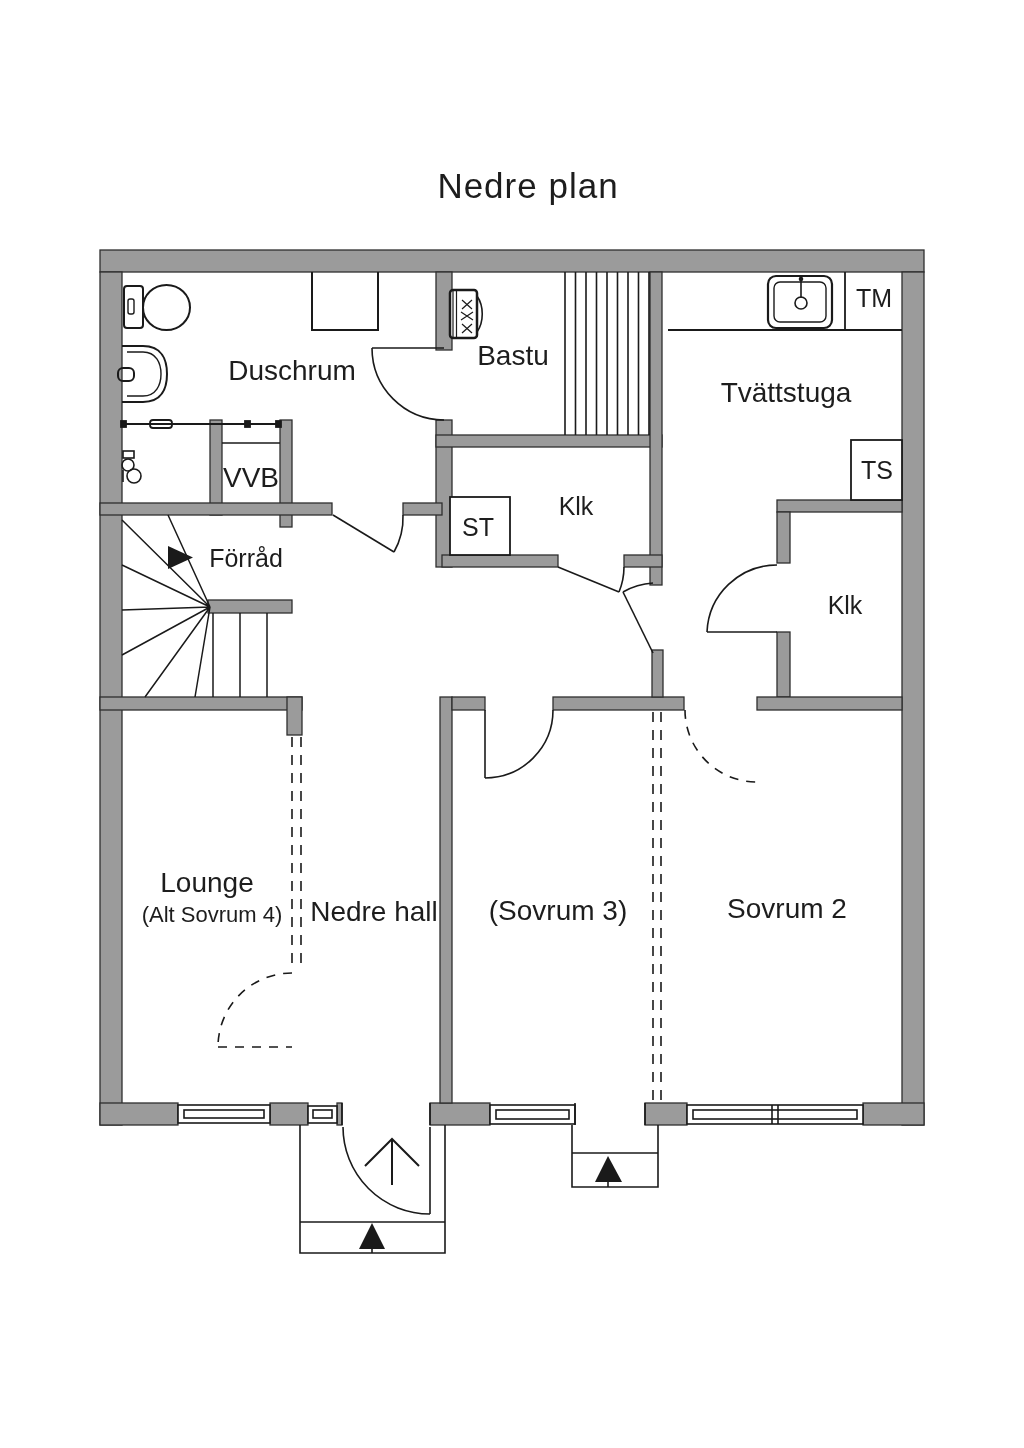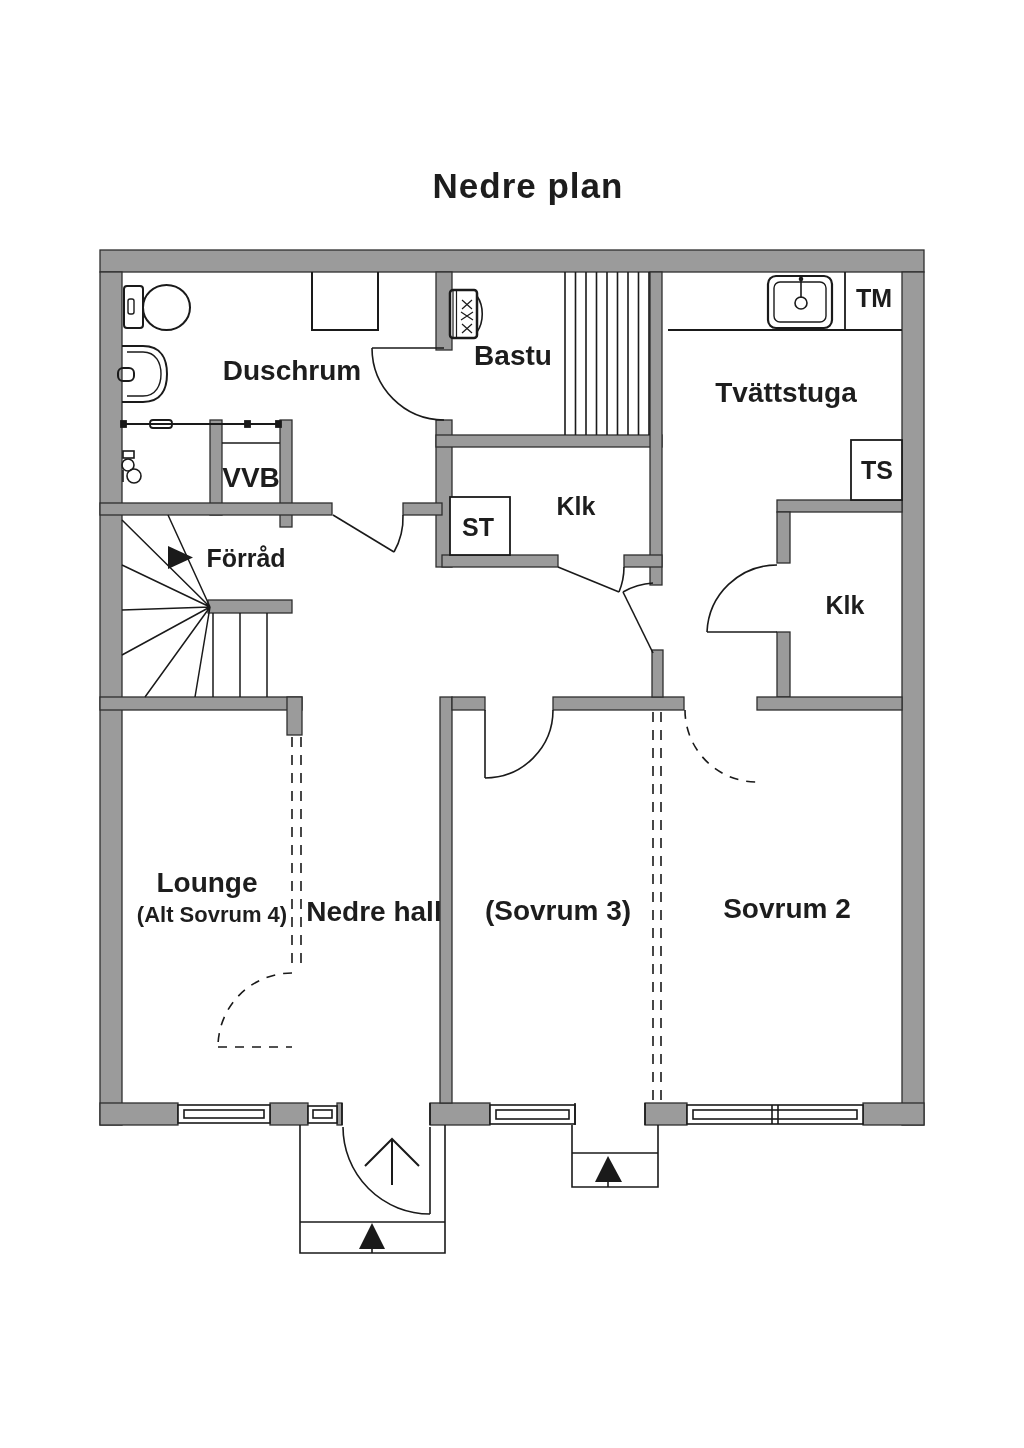--- a/index.html
+++ b/index.html
@@ -1,16 +1,16 @@
 <!DOCTYPE html>
 <html><head>
 <meta charset="utf-8">
 <style>
   html,body{margin:0;padding:0;background:#fff;}
-  .plan-wrap{width:1024px;height:1448px;position:relative;background:#fff;font-weight:bold;}
+  .plan-wrap{width:1024px;height:1448px;position:relative;background:#fff;}
   svg{display:block;}
   text{font-family:"Liberation Sans", sans-serif;fill:#1d1d1d;}
   .title{font-size:35px;letter-spacing:1px;}
   .room-label{font-size:28px;}
   .small-label{font-size:25px;}
   .sub-label{font-size:22px;}
   .mid{text-anchor:middle;}
 </style>
 </head>
 <body>

